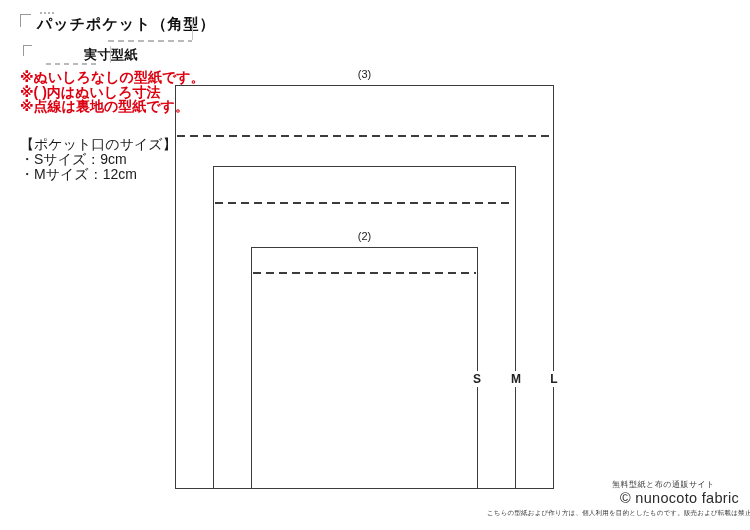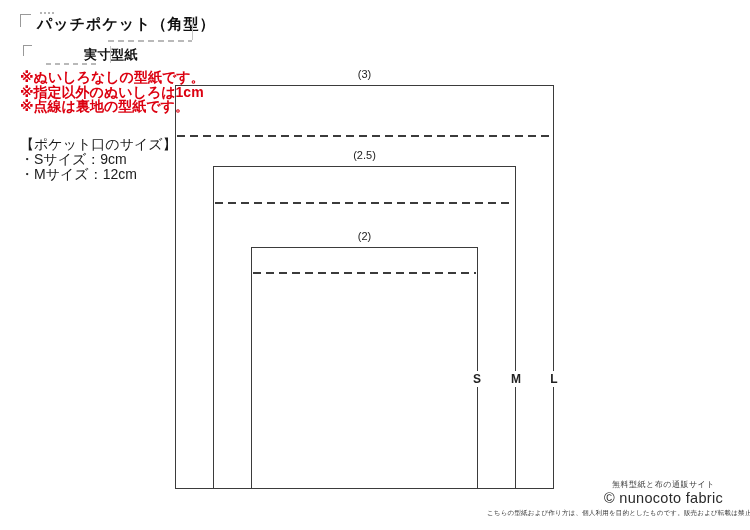--- a/index.html
+++ b/index.html
@@ -83,61 +83,60 @@
     padding: 1px 2px;
     font-size: 12px; font-weight: 600; color: #222;
     z-index: 5;
   }
   .marker-s { left: 477px; }
   .marker-m { left: 516px; }
   .marker-l { left: 554px; }
 
   
   .footer-tagline { left: 612px; top: 479px; font-size: 8px; color: #3a3a3a; letter-spacing: 0.5px; }
-  .footer-brand   { left: 604px; top: 490px; font-size: 14.5px; color: #2a2a2a; letter-spacing: 0.3px; }
+  .footer-brand   { left: 620px; top: 490px; font-size: 14.5px; color: #2a2a2a; letter-spacing: 0.3px; }
   .footer-disclaimer { left: 487px; top: 509px; font-size: 6.5px; color: #333; letter-spacing: 0.2px; }
 </style>
 </head>
 <body>
 
 <div id="page">
 
   <div class="abs corner-mark" style="left:20px; top:14px; width:10px; height:12px;"></div>
   <div class="abs title-tick"></div>
   <div class="abs title-text">パッチポケット（角型）</div>
   <div class="abs title-vbar"></div>
   <div class="abs title-underline"></div>
 
   <div class="abs corner-mark" style="left:23px; top:45px; width:8px; height:10px;"></div>
   <div class="abs subtitle-text">実寸型紙</div>
   <div class="abs subtitle-vbar"></div>
   <div class="abs subtitle-underline"></div>
 
   <div class="abs red-notes">
     <div>※ぬいしろなしの型紙です。</div>
-    <div>※指定以外のぬいしろは1cm</div>
+    <div>※( )内はぬいしろ寸法</div>
     <div>※点線は裏地の型紙です。</div>
   </div>
 
   <div class="abs size-list">
     <div>【ポケット口のサイズ】</div>
     <div>・Sサイズ：9cm</div>
     <div>・Mサイズ：12cm</div>
   </div>
 
   <div class="piece-rect rect-l"></div>
   <div class="piece-rect rect-m"></div>
   <div class="piece-rect rect-s"></div>
 
   <div class="fold-dash dash-l"></div>
   <div class="fold-dash dash-m"></div>
   <div class="fold-dash dash-s"></div>
 
   <div class="seam-label seam-l">(3)</div>
-  <div class="seam-label seam-m">(2.5)</div>
   <div class="seam-label seam-s">(2)</div>
 
   <div class="size-marker marker-s">S</div>
   <div class="size-marker marker-m">M</div>
   <div class="size-marker marker-l">L</div>
 
   <div class="abs footer-tagline">無料型紙と布の通販サイト</div>
   <div class="abs footer-brand">© nunocoto fabric</div>
   <div class="abs footer-disclaimer">こちらの型紙および作り方は、個人利用を目的としたものです。販売および転載は禁止します。</div>
 

